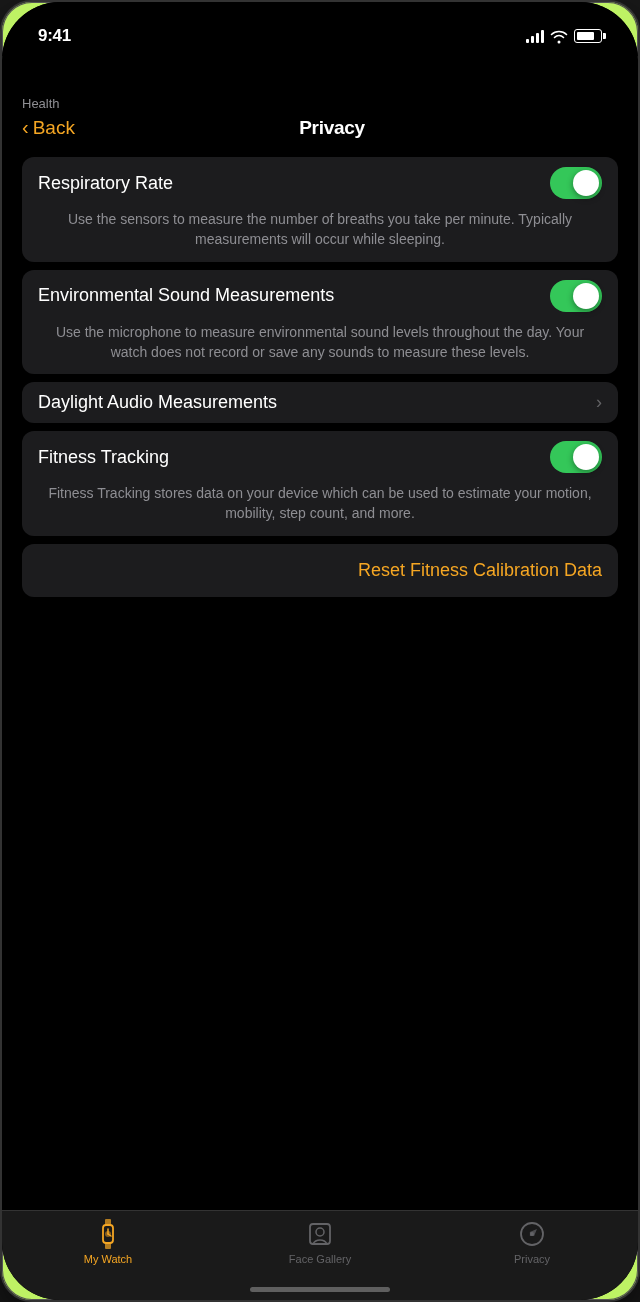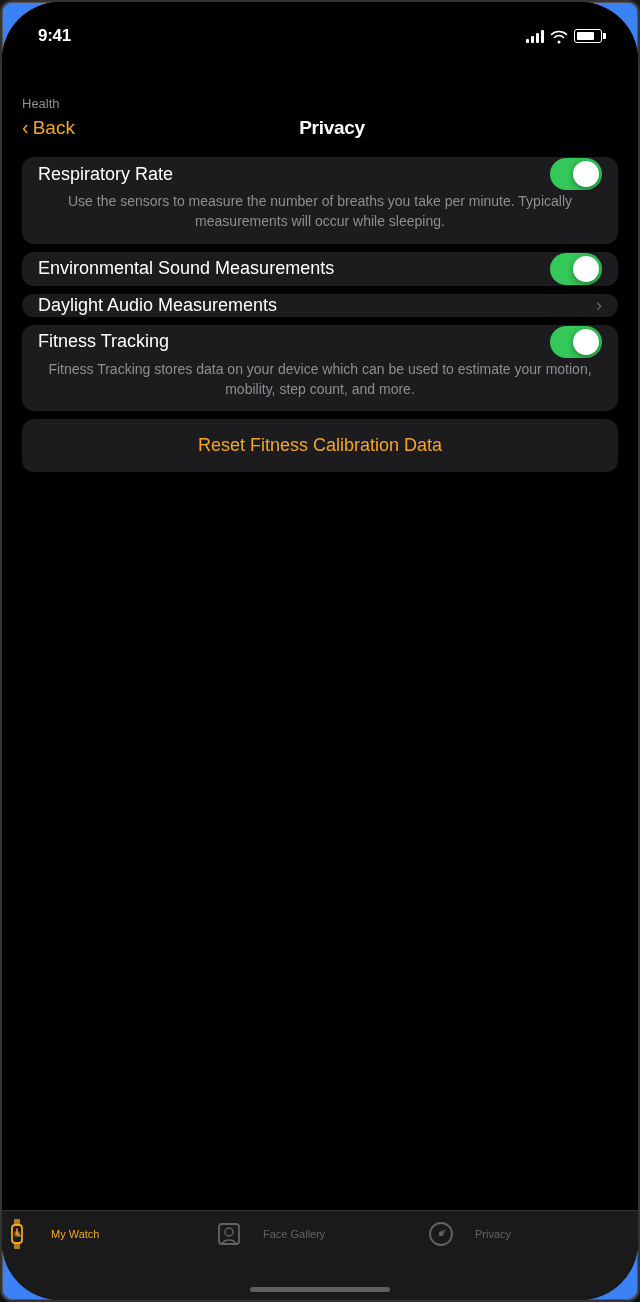--- a/index.html
+++ b/index.html
@@ -9,22 +9,22 @@
       display: flex;
       justify-content: center;
       align-items: center;
       min-height: 100vh;
       font-family: -apple-system, BlinkMacSystemFont, 'SF Pro Display', 'Helvetica Neue', sans-serif;
     }
 
     .phone-frame {
       width: 640px;
       height: 1302px;
-      background: #3b82f6;
-      border-radius: 12px;
+      background: #bef264;
+      border-radius: 32px;
       position: relative;
       overflow: hidden;
       border: 2px solid #333;
       box-shadow: 0 0 0 1px #555 inset, 0 20px 60px rgba(0,0,0,0.8);
     }
 
     
     .phone-frame::before {
       content: '';
       position: absolute;
@@ -176,21 +176,21 @@
       background: #1c1c1e;
       border-radius: 12px;
       margin-bottom: 8px;
       overflow: hidden;
     }
 
     .setting-row {
       display: flex;
       justify-content: space-between;
       align-items: center;
-      padding: 1px 16px;
+      padding: 10px 16px;
     }
 
     .setting-label {
       color: #fff;
       font-size: 18px;
       font-weight: 400;
       flex: 1;
     }
 
     
@@ -235,21 +235,21 @@
       font-size: 18px;
       font-weight: 500;
     }
 
     
     .reset-card {
       background: #1c1c1e;
       border-radius: 12px;
       margin-bottom: 8px;
       padding: 16px;
-      text-align: center;
+      text-align: right;
       cursor: pointer;
     }
 
     .reset-label {
       color: #F5A623;
       font-size: 18px;
       font-weight: 400;
     }
 
     
@@ -262,22 +262,23 @@
       background: #1a1a1a;
       border-top: 1px solid #333;
       display: flex;
       align-items: flex-start;
       padding-top: 8px;
     }
 
     .tab-item {
       flex: 1;
       display: flex;
-      align-items: center;
-      gap: 19px;
+      flex-direction: column;
+      align-items: center;
+      gap: 4px;
       cursor: pointer;
     }
 
     .tab-icon {
       width: 30px;
       height: 30px;
       display: flex;
       align-items: center;
       justify-content: center;
     }
@@ -369,20 +370,21 @@
       </div>
 
 
       <div class="section-card">
         <div class="setting-row">
           <span class="setting-label">Environmental Sound Measurements</span>
           <div class="toggle on">
             <div class="toggle-knob"></div>
           </div>
         </div>
+        <p class="description-text">Use the microphone to measure environmental sound levels throughout the day. Your watch does not record or save any sounds to measure these levels.</p>
       </div>
 
       <div class="section-card" style="cursor:pointer;">
         <div class="setting-row">
           <span class="setting-label">Daylight Audio Measurements</span>
           <span class="chevron-right">›</span>
         </div>
       </div>
 
       <div class="section-card">

